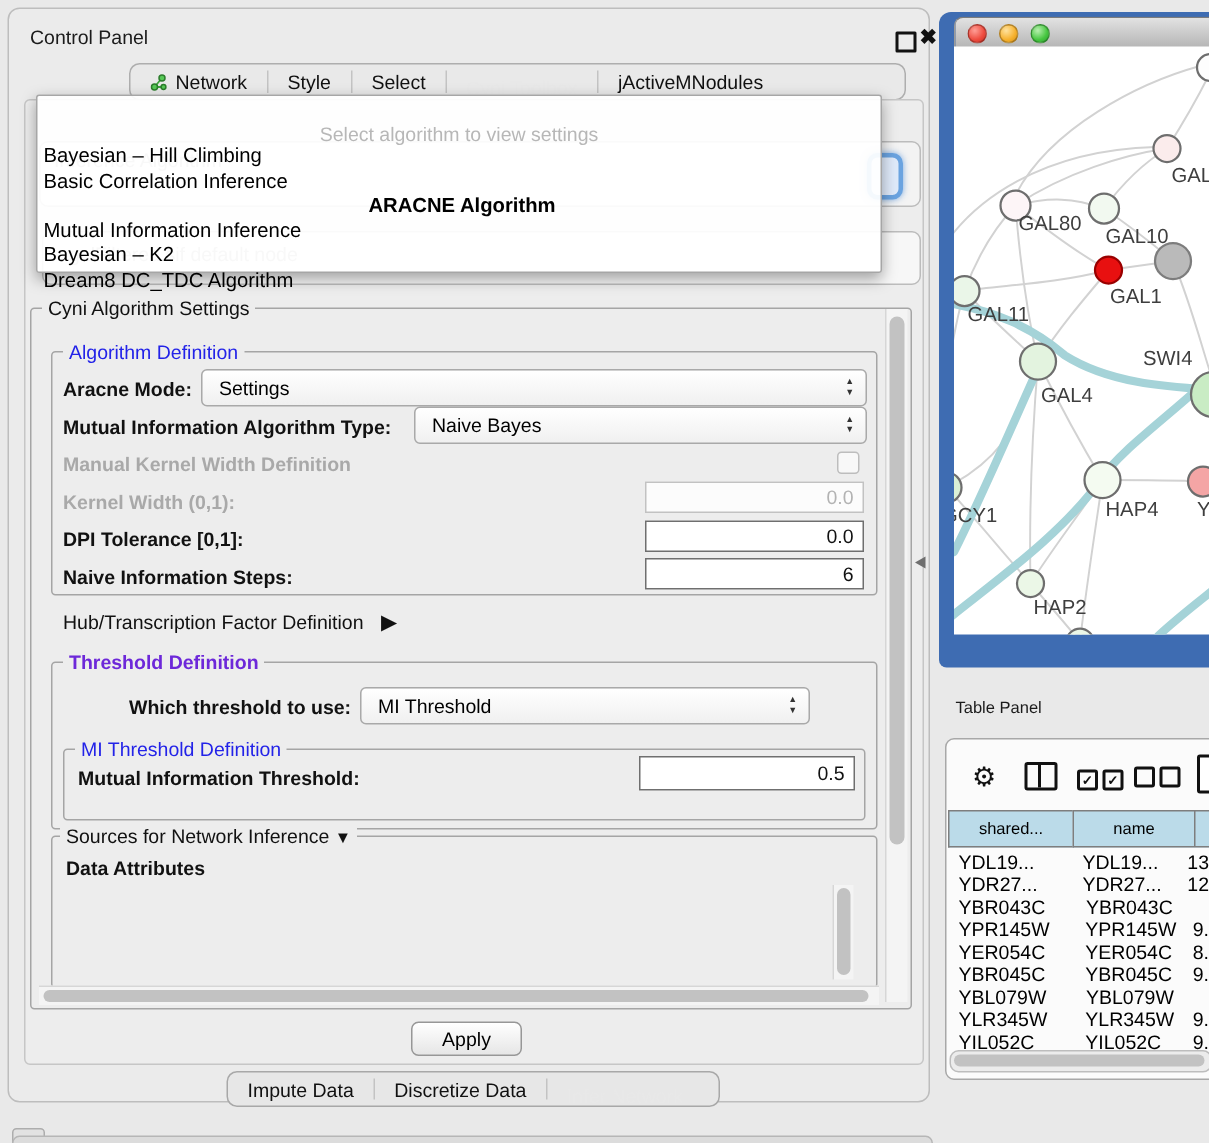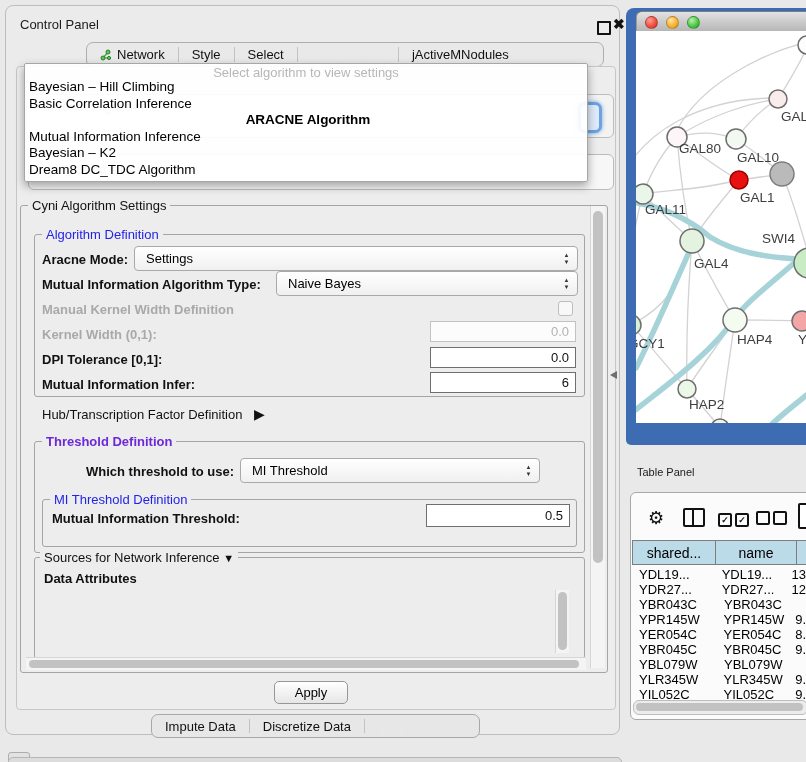--- a/index.html
+++ b/index.html
@@ -23,21 +23,21 @@
   
   #content{left:10px;top:60px;width:598px;height:642px;background:#ededed;border:1px solid #c6c6c6;border-radius:4px;}
   
   .bg-frag-box{border:1px solid #bcbcbc;border-radius:6px;background:#f3f3f3;}
   #focus-btn{left:572px;top:96px;width:18px;height:25px;border:3px solid #6aa3e0;border-radius:7px;
              background:#dfeafa;box-shadow:0 0 4px rgba(90,150,220,.8);}
   .faint{color:#9b9b9b;}
   
   #dropdown{left:18px;top:57px;width:562px;height:117px;background:rgba(255,255,255,0.93);
             border:1px solid #a6a6a6;border-radius:2px;box-shadow:0 4px 10px rgba(0,0,0,0.35);z-index:9;}
-  #dd-ph{text-align:center;color:#b7b7b7;font-size:13px;padding-top:1px;height:14px;}
+  #dd-ph{text-align:center;color:#b7b7b7;font-size:13px;padding-top:18px;height:14px;}
   .dd-item{font-size:13.5px;line-height:16.6px;padding-left:4px;color:#000;white-space:nowrap;}
   .dd-item.sel{font-weight:bold;text-align:center;}
   
   .group{border:1px solid #a5a5a5;border-radius:3px;}
   .glabel{position:absolute;top:-8px;left:7px;background:#ededed;padding:0 4px;font-size:13px;line-height:15px;white-space:nowrap;}
   .glabel.blue{color:#2323e8;}
   .glabel.green{color:#6d28d9;font-weight:bold;}
   
   .combo{background:linear-gradient(#ffffff,#f0f0f0);border:1px solid #a9a9a9;border-radius:4px;
          display:flex;align-items:center;font-size:13px;}
@@ -79,21 +79,21 @@
   svg text{font-family:"Liberation Sans",sans-serif;font-size:13.5px;fill:#3e3e3e;}
   
   #tp-title{left:637px;top:466px;font-size:11px;color:#1b1b1b;}
   #tpanel{left:630px;top:492px;width:176px;height:226px;background:#fbfbfb;border:1px solid #a8a8a8;
           border-top-left-radius:6px;border-bottom-left-radius:6px;}
   .tb-icon{position:absolute;top:507px;color:#111;}
   .cbx{display:inline-block;width:10px;height:10px;border:2px solid #111;border-radius:2px;margin-right:3px;
        font-size:9px;line-height:10px;text-align:center;font-weight:bold;}
   #th-row{position:absolute;left:632px;top:540px;height:25px;display:flex;}
   .th-cell{background:#bbdbe9;border:1px solid #7e7e7e;border-right-width:0;display:flex;align-items:center;
-           justify-content:center;font-size:14px;color:#000;}
+           justify-content:center;font-size:11px;color:#000;}
   .th-cell:last-child{border-right-width:1px;}
   #table-rows{position:absolute;left:632px;top:567px;width:174px;height:133px;overflow:hidden;}
   .t-row{display:flex;height:15px;line-height:15px;font-size:13px;color:#000;}
   .t-c1{width:84px;padding-left:7px;box-sizing:border-box;}
   .t-c2{width:76px;padding-left:8px;box-sizing:border-box;}
   .t-c3{padding-left:4px;}
   
   #bl-btn{left:8px;top:752px;width:20px;height:12px;border:1px solid #adadad;border-radius:3px;background:#e2e2e2;}
   #bottom-strip{left:8px;top:757px;width:612px;height:6px;background:#dcdcdc;border:1px solid #b6b6b6;
                 border-radius:5px 5px 0 0;}
@@ -189,21 +189,21 @@
     <div class="abs b gray" style="left:36px;top:296px;">Manual Kernel Width Definition</div>
     <div class="abs checkbox" style="left:552px;top:295px;"></div>
     <div class="abs b gray" style="left:36px;top:321px;">Kernel Width (0,1):</div>
     <div class="abs tfield dis" style="left:424px;top:315px;width:132px;height:19px;">
       <span>0.0</span>
     </div>
     <div class="abs b" style="left:36px;top:346px;">DPI Tolerance [0,1]:</div>
     <div class="abs tfield" style="left:424px;top:341px;width:132px;height:19px;">
       <span>0.0</span>
     </div>
-    <div class="abs b" style="left:36px;top:371px;">Mutual Information Infer:</div>
+    <div class="abs b" style="left:36px;top:371px;">Naive Information Steps:</div>
     <div class="abs tfield" style="left:424px;top:366px;width:132px;height:19px;">
       <span>6</span>
     </div>
 
     <div class="abs" style="left:36px;top:400px;">
       <span>Hub/Transcription Factor Definition</span>
       <span style="margin-left:8px;font-size:14px;">▶</span>
     </div>
 
     <div class="abs group" style="left:28px;top:435px;width:549px;height:110px;">

